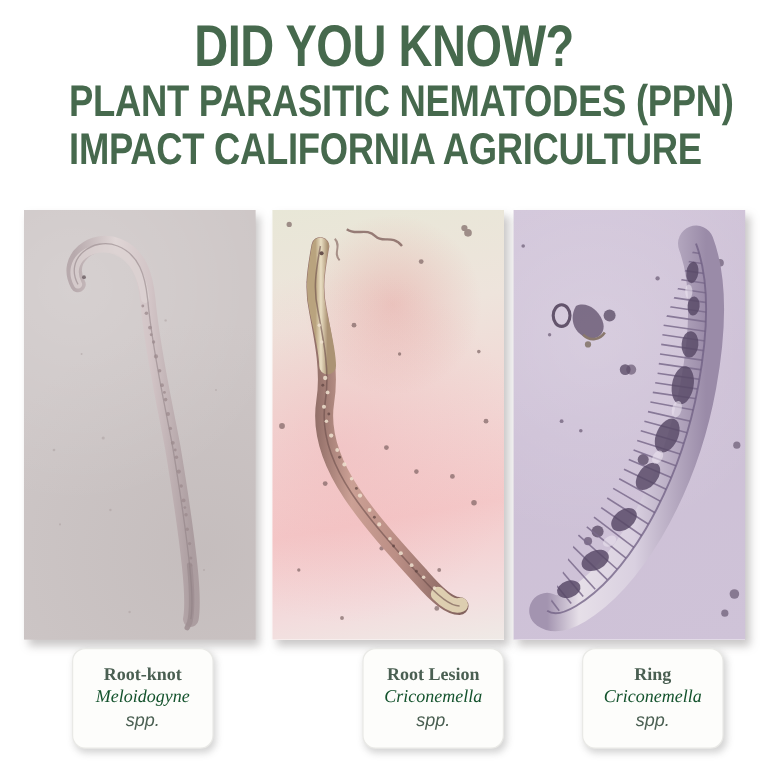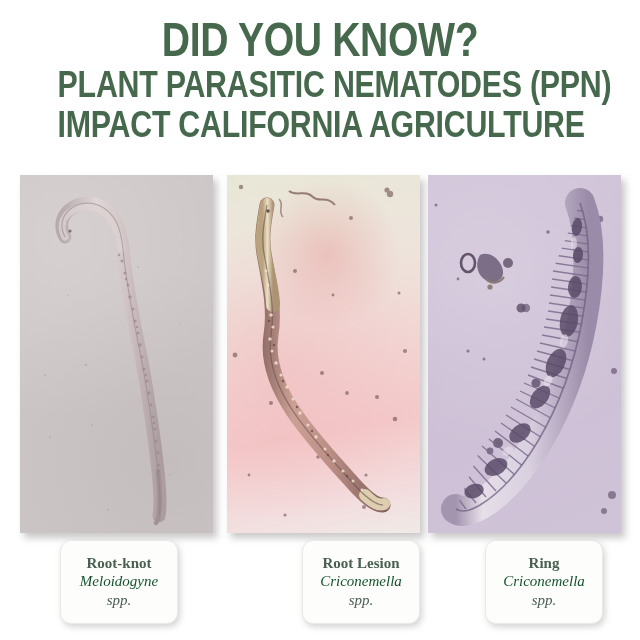--- a/index.html
+++ b/index.html
@@ -120,21 +120,21 @@
   .cap .genus{
     font-family:"Liberation Serif", serif;
     font-style:italic;
     font-size:15px;
     line-height:19px;
     color:#14532d;
     text-align:center;
     white-space:nowrap;
   }
   .cap .spp{
-    font-family:Liberation Serif, serif;
+    font-family:Liberation Sans, sans-serif;
     font-style:italic;
     font-size:15px;
     line-height:19px;
     color:#4a5f52;
     text-align:left;
   }
 </style>
 </head>
 <body>
 

